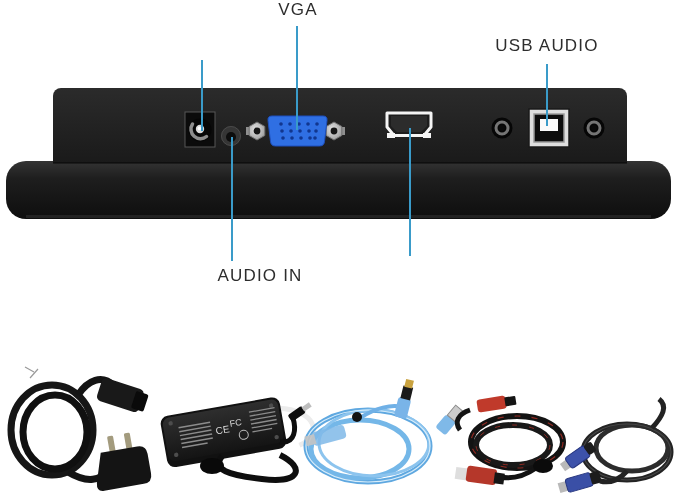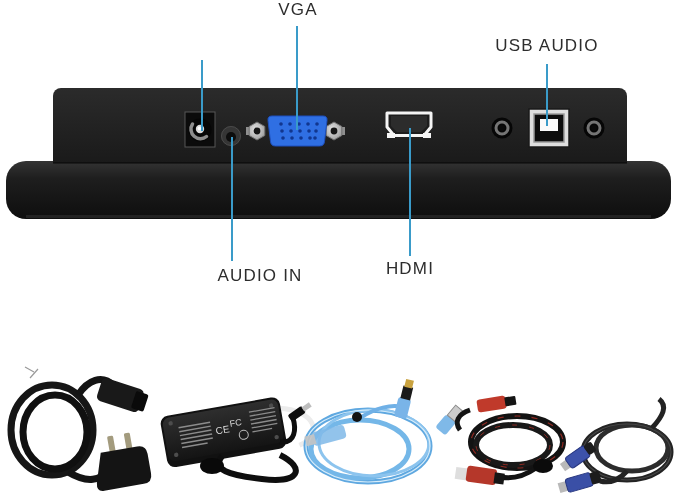--- a/index.html
+++ b/index.html
@@ -233,15 +233,14 @@
       <rect x="566" y="474" width="26" height="14" rx="3" fill="#3a4fa6" stroke="#27367f" stroke-width="1"></rect>
       <rect x="591" y="475" width="10" height="12" rx="2" fill="#1c1c1c"></rect>
     </g>
     <path d="M 600,481 C 612,484 620,479 627,471" fill="none" stroke="#232323" stroke-width="5"></path>
   </g>
 </svg>
 
   <div class="label" style="left:298px; top:0px;">VGA</div>
   <div class="label" style="left:547px; top:36px;">USB AUDIO</div>
   <div class="label" style="left:233px; top:266px;margin-left:27px;">AUDIO IN</div>
-  <div class="label" style="left:410px; top:259px;">HDMI</div>
 
 </div>
 
 </body></html>

